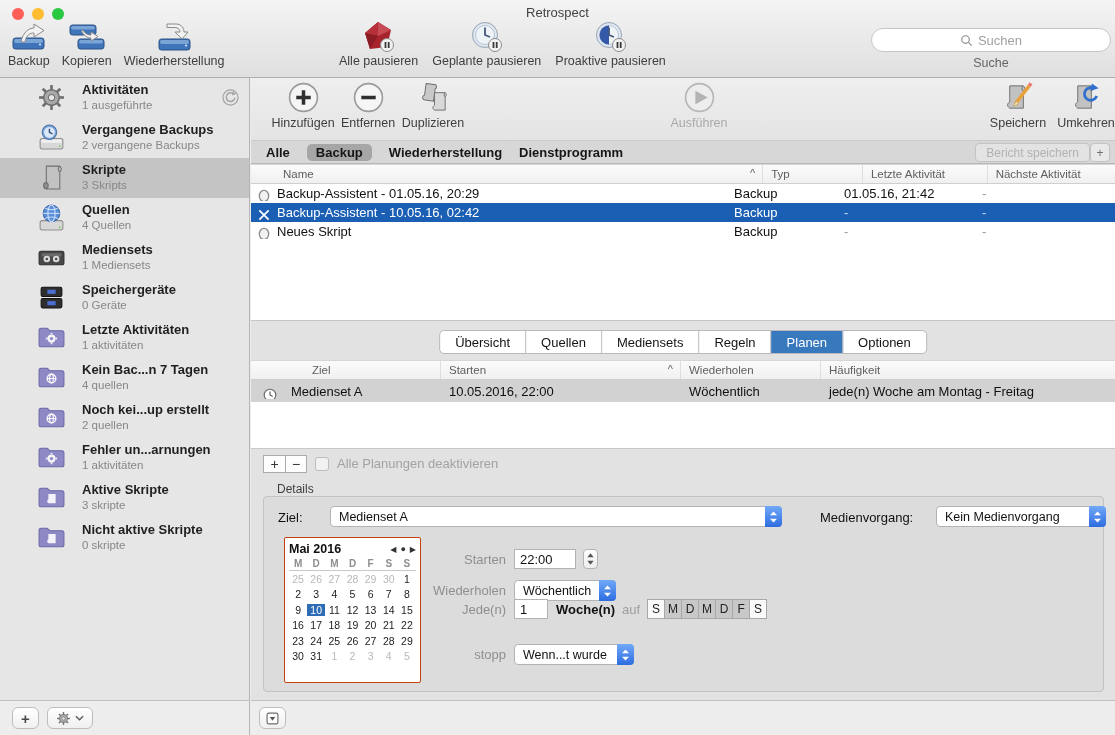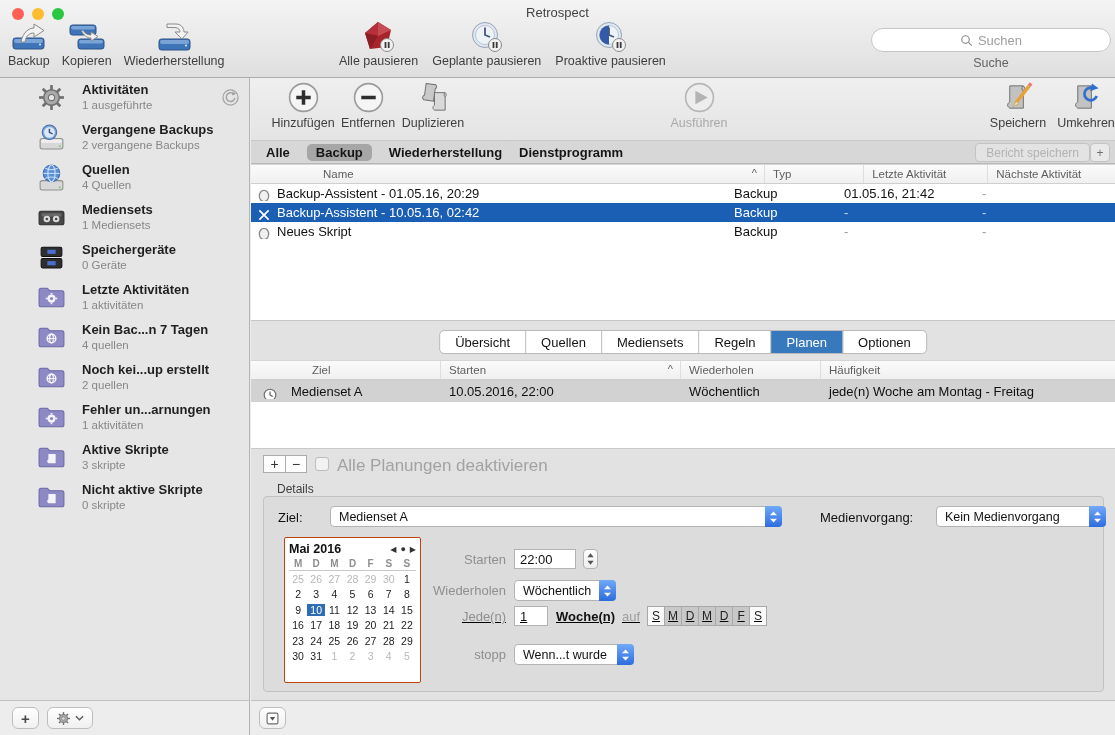--- a/index.html
+++ b/index.html
@@ -69,21 +69,21 @@
 
   .script-head{top:86px;}
   .script-body{position:absolute;left:0;top:106px;width:864px;height:136px;background:#ffffff;}
   .srow{display:flex;height:19px;align-items:center;font-size:13px;color:#101010;}
   .srow.selected{background:var(--selection-blue);color:#ffffff;}
   .scell{box-sizing:border-box;padding-left:8px;white-space:nowrap;overflow:hidden;}
   .c0{width:475px;padding-left:26px;position:relative;}
   .c1{width:110px;}
   .c2{width:138px;}
   .c3{width:141px;}
-  .hc0{width:567px;padding-left:72px;}
+  .hc0{width:567px;padding-left:32px;}
   .hc1{width:110px;padding-left:8px;}
   .hc2{width:138px;padding-left:8px;}
   .hc3{width:141px;padding-left:8px;}
   .row-icn{position:absolute;left:6px;top:3px;width:14px;height:14px;}
   .dash{color:#9a9a9a;}
   .srow.selected .dash{color:#c7d9ef;}
 
   .tab-band{position:absolute;left:0;top:242px;width:864px;height:40px;background:#e2e2e2;border-top:1px solid #c6c6c6;box-sizing:border-box;}
   .segmented{position:absolute;left:50%;transform:translateX(-50%);top:9px;height:22px;display:flex;background:#ffffff;border:1px solid #b9b9b9;border-radius:5px;overflow:hidden;}
   .segment{display:flex;align-items:center;padding:0 15px;font-size:13px;color:#141414;border-right:1px solid #bdbdbd;cursor:default;white-space:nowrap;}
@@ -103,21 +103,21 @@
   .kc1{width:240px;padding-left:8px;}
   .kc2{width:140px;padding-left:8px;}
   .kc3{width:294px;padding-left:8px;}
   .krow .row-icn{left:12px;top:4px;}
 
   .lower{position:absolute;left:0;top:370px;width:864px;height:252px;background:#e2e2e2;border-top:1px solid #c9c9c9;box-sizing:border-box;}
   .mini-btns{position:absolute;left:12px;top:6px;display:flex;}
   .mini{width:22px;height:18px;background:#fdfdfd;border:1px solid #ababab;font-size:14px;color:#333;display:flex;align-items:center;justify-content:center;box-sizing:border-box;}
   .mini:first-child{border-right:none;}
   .cbx{position:absolute;left:64px;top:8px;width:14px;height:14px;background:#f2f2f2;border:1px solid #bcbcbc;border-radius:3px;box-sizing:border-box;}
-  .cbx-lbl{position:absolute;left:86px;top:7px;font-size:17px;color:#a2a2a2;}
+  .cbx-lbl{position:absolute;left:86px;top:7px;font-size:13px;color:#a2a2a2;}
   .details-label{position:absolute;left:26px;top:33px;font-size:12px;color:#3f3f3f;}
   .details-box{position:absolute;left:12px;top:47px;width:841px;height:196px;background:#dcdcdc;border:1px solid #c2c2c2;border-radius:4px;box-sizing:border-box;}
 
   .ziel-label{position:absolute;left:14px;top:13px;font-size:13px;color:#111;}
   .mv-label{position:absolute;left:556px;top:13px;font-size:13px;color:#111;}
   .popup{position:absolute;height:21px;background:#ffffff;border:1px solid #b3b3b3;border-radius:4px;box-sizing:border-box;display:flex;align-items:center;font-size:12.5px;color:#111;padding-left:8px;}
   .popup .cap{position:absolute;right:-1px;top:-1px;width:17px;height:21px;background:linear-gradient(#71a9f8,#2d6ce0);border-radius:0 4px 4px 0;display:flex;align-items:center;justify-content:center;}
   .popup .cap svg{width:9px;height:14px;}
   .pp-ziel{left:66px;top:9px;width:452px;}
   .pp-mv{left:672px;top:9px;width:170px;}
@@ -295,20 +295,32 @@
             <rect x="3" y="15" width="22" height="10" rx="2" fill="#d8d8d8" stroke="#8f8f8f"></rect>
             <rect x="4" y="16" width="20" height="3" rx="1.5" fill="#efefef"></rect>
             <circle cx="22" cy="22.5" r="1" fill="#7fd26d"></circle>
             <circle cx="12" cy="9" r="7" fill="#7aa7e0" stroke="#4d6fa0"></circle>
             <circle cx="12" cy="9" r="5.2" fill="#dce8f6"></circle>
             <path d="M12 5.5 L12 9 L15 10.5" stroke="#34507c" stroke-width="1.4" fill="none"></path>
           </svg>
         </span>
         <span class="sb-label">Vergangene Backups</span>
         <span class="sb-detail">2 vergangene Backups</span>
+      </div>
+      <div class="sb-item selected">
+        <span class="icn sb-icn">
+          <svg viewBox="0 0 26 28">
+            <path d="M8 3 L21 3 C23 4.8 23 6.8 21 8.5 L21 25 L8 25 C5 23 5 20.5 8 18.5 Z" fill="#c2c2c2" stroke="#6e6e6e"></path>
+            <path d="M21 3 C19 4.8 19 6.8 21 8.5" fill="none" stroke="#6e6e6e"></path>
+            <path d="M8 18.5 C5 20.5 5 23 8 25" fill="none" stroke="#6e6e6e"></path>
+            <ellipse cx="7.6" cy="21.8" rx="2.2" ry="3" fill="#8f8f8f" stroke="#6e6e6e"></ellipse>
+          </svg>
+        </span>
+        <span class="sb-label">Skripte</span>
+        <span class="sb-detail">3 Skripts</span>
       </div>
       <div class="sb-item">
         <span class="icn sb-icn">
           <svg viewBox="0 0 28 28">
             <rect x="3" y="17" width="22" height="9" rx="2" fill="#d8d8d8" stroke="#8f8f8f"></rect>
             <circle cx="22" cy="23.5" r="1" fill="#7fd26d"></circle>
             <circle cx="14" cy="10" r="8" fill="#5b8fd6" stroke="#3c68a8"></circle>
             <ellipse cx="14" cy="10" rx="3.5" ry="8" fill="none" stroke="#cfe2ff"></ellipse>
             <line x1="6" y1="10" x2="22" y2="10" stroke="#cfe2ff"></line>
             <path d="M8 5 C11 7 17 7 20 5" fill="none" stroke="#cfe2ff"></path>
@@ -725,21 +737,21 @@
         <div class="pp-inline pp-w">
           <span>Wöchentlich</span>
           <span class="cap" id="cap3">
               <svg viewBox="0 0 9 14">
                 <polygon points="4.5,1.5 8,5.3 1,5.3" fill="#fff"></polygon>
                 <polygon points="4.5,12.5 1,8.7 8,8.7" fill="#fff"></polygon>
               </svg>
             </span>
         </div>
       </div>
-      <div class="ctl-row" style="top:109px;text-decoration:underline;">
+      <div class="ctl-row" style="top:102px;">
         <span class="ctl-label">Jede(n)</span>
         <div class="field f-num">1</div>
         <span class="bold-lbl">Woche(n)</span>
         <span class="gray-lbl">auf</span>
         <span style="display:flex;" id="day-toggles">
             <span class="day-toggle">S</span>
             <span class="day-toggle on">M</span>
             <span class="day-toggle on">D</span>
             <span class="day-toggle on">M</span>
             <span class="day-toggle on">D</span>

